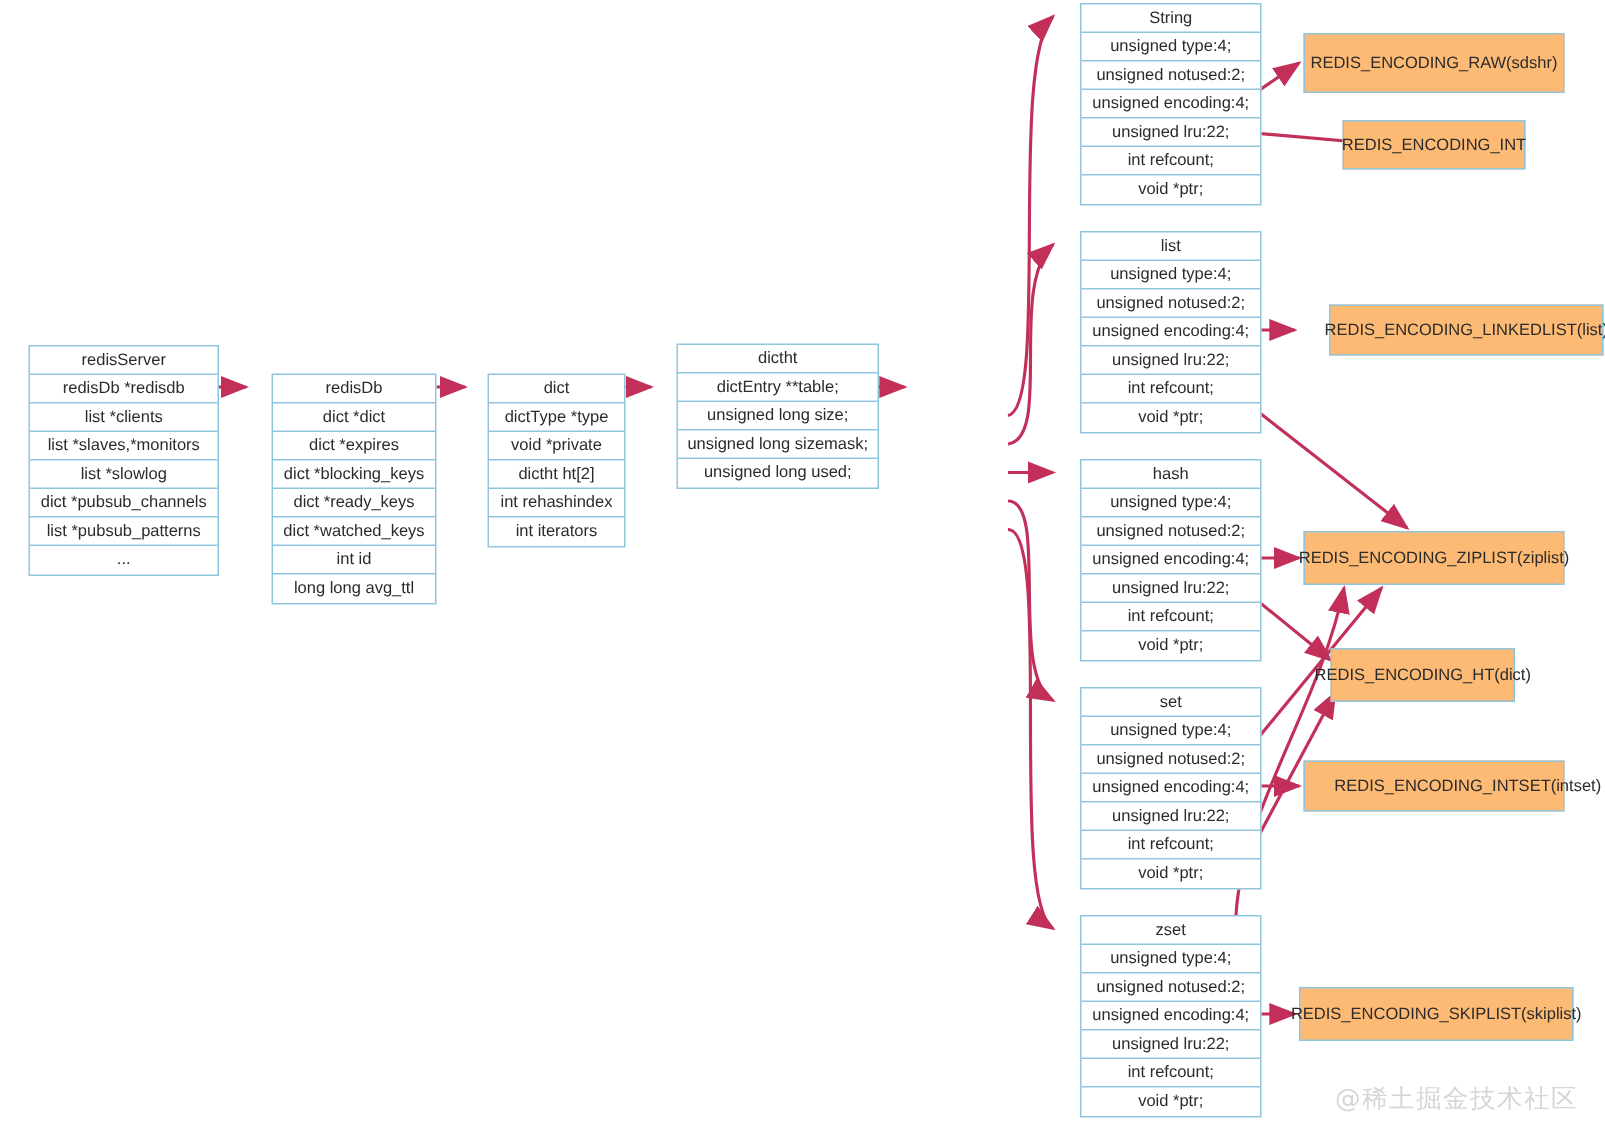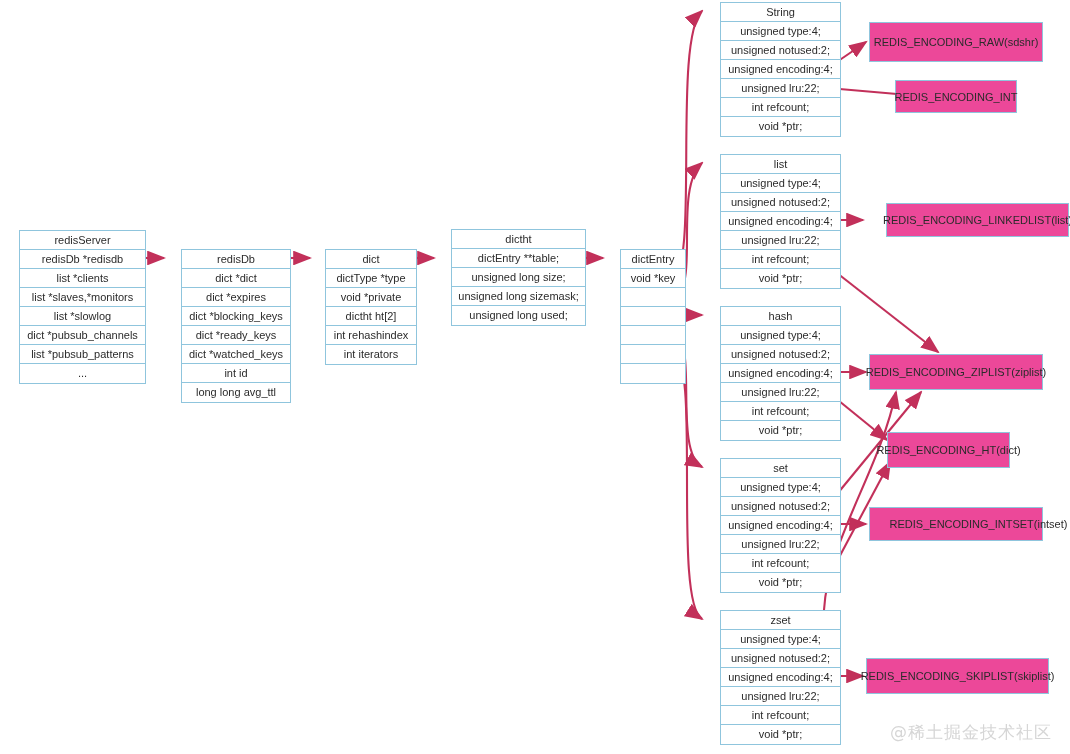--- a/index.html
+++ b/index.html
@@ -38,21 +38,21 @@
     white-space:nowrap;
     overflow:hidden;
   }
   .srow:last-child { border-bottom:none; }
   .srow.empty { color:transparent; }
 
   
   .ebox {
     position:absolute;
     border:1px solid #8fc5dd;
-    background:#ec4899;
+    background:#fdba74;
     display:flex;
     align-items:center;
     justify-content:center;
     font-size:11px;
     color:#2b2b2b;
     white-space:nowrap;
     z-index:10;
   }
 
   .watermark {
@@ -148,29 +148,20 @@
   </div>
 
   <div class="sbox" style="left:437px; top:229px; width:135px;">
     <div class="srow">dictht</div>
     <div class="srow">dictEntry **table;</div>
     <div class="srow">unsigned long size;</div>
     <div class="srow">unsigned long sizemask;</div>
     <div class="srow">unsigned long used;</div>
   </div>
 
-  <div class="sbox" style="left:606px; top:249px; width:66px;">
-    <div class="srow">dictEntry</div>
-    <div class="srow">void *key</div>
-    <div class="srow empty">&nbsp;</div>
-    <div class="srow empty">&nbsp;</div>
-    <div class="srow empty">&nbsp;</div>
-    <div class="srow empty">&nbsp;</div>
-    <div class="srow empty">&nbsp;</div>
-  </div>
 
   <div class="sbox" style="left:706px; top:2px; width:121px;">
     <div class="srow">String</div>
     <div class="srow">unsigned type:4;</div>
     <div class="srow">unsigned notused:2;</div>
     <div class="srow">unsigned encoding:4;</div>
     <div class="srow">unsigned lru:22;</div>
     <div class="srow">int refcount;</div>
     <div class="srow">void *ptr;</div>
   </div>

